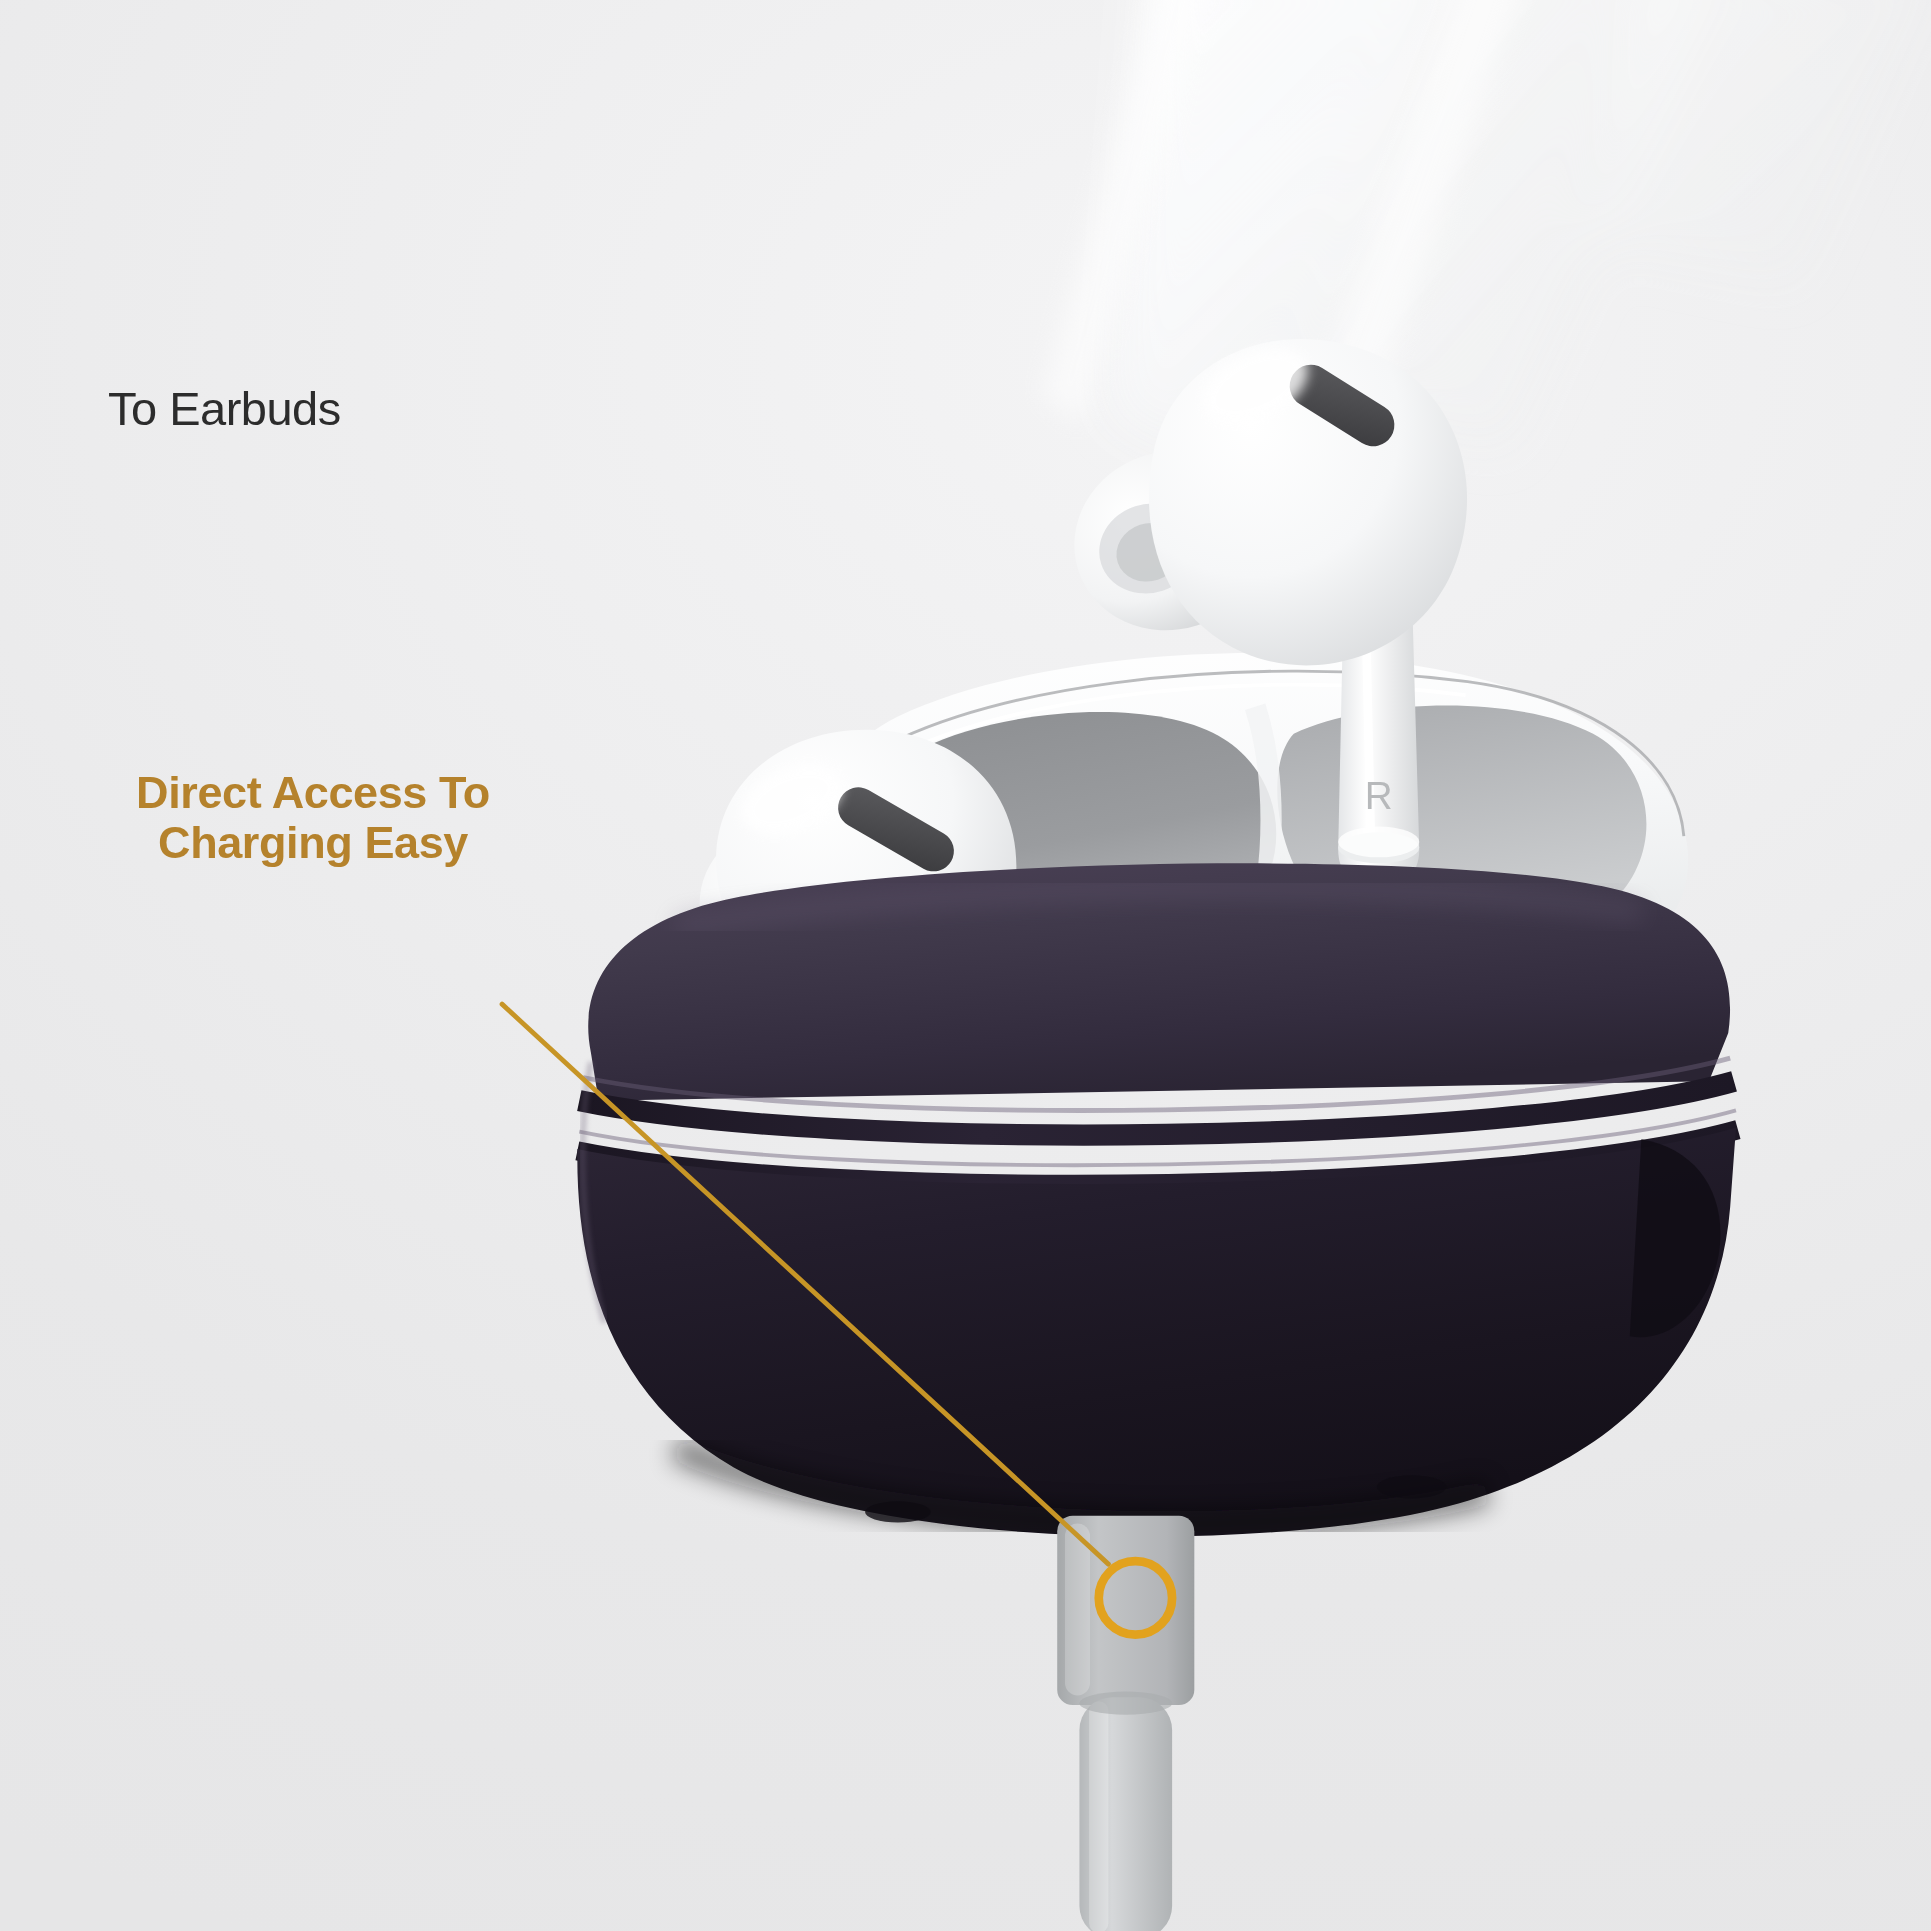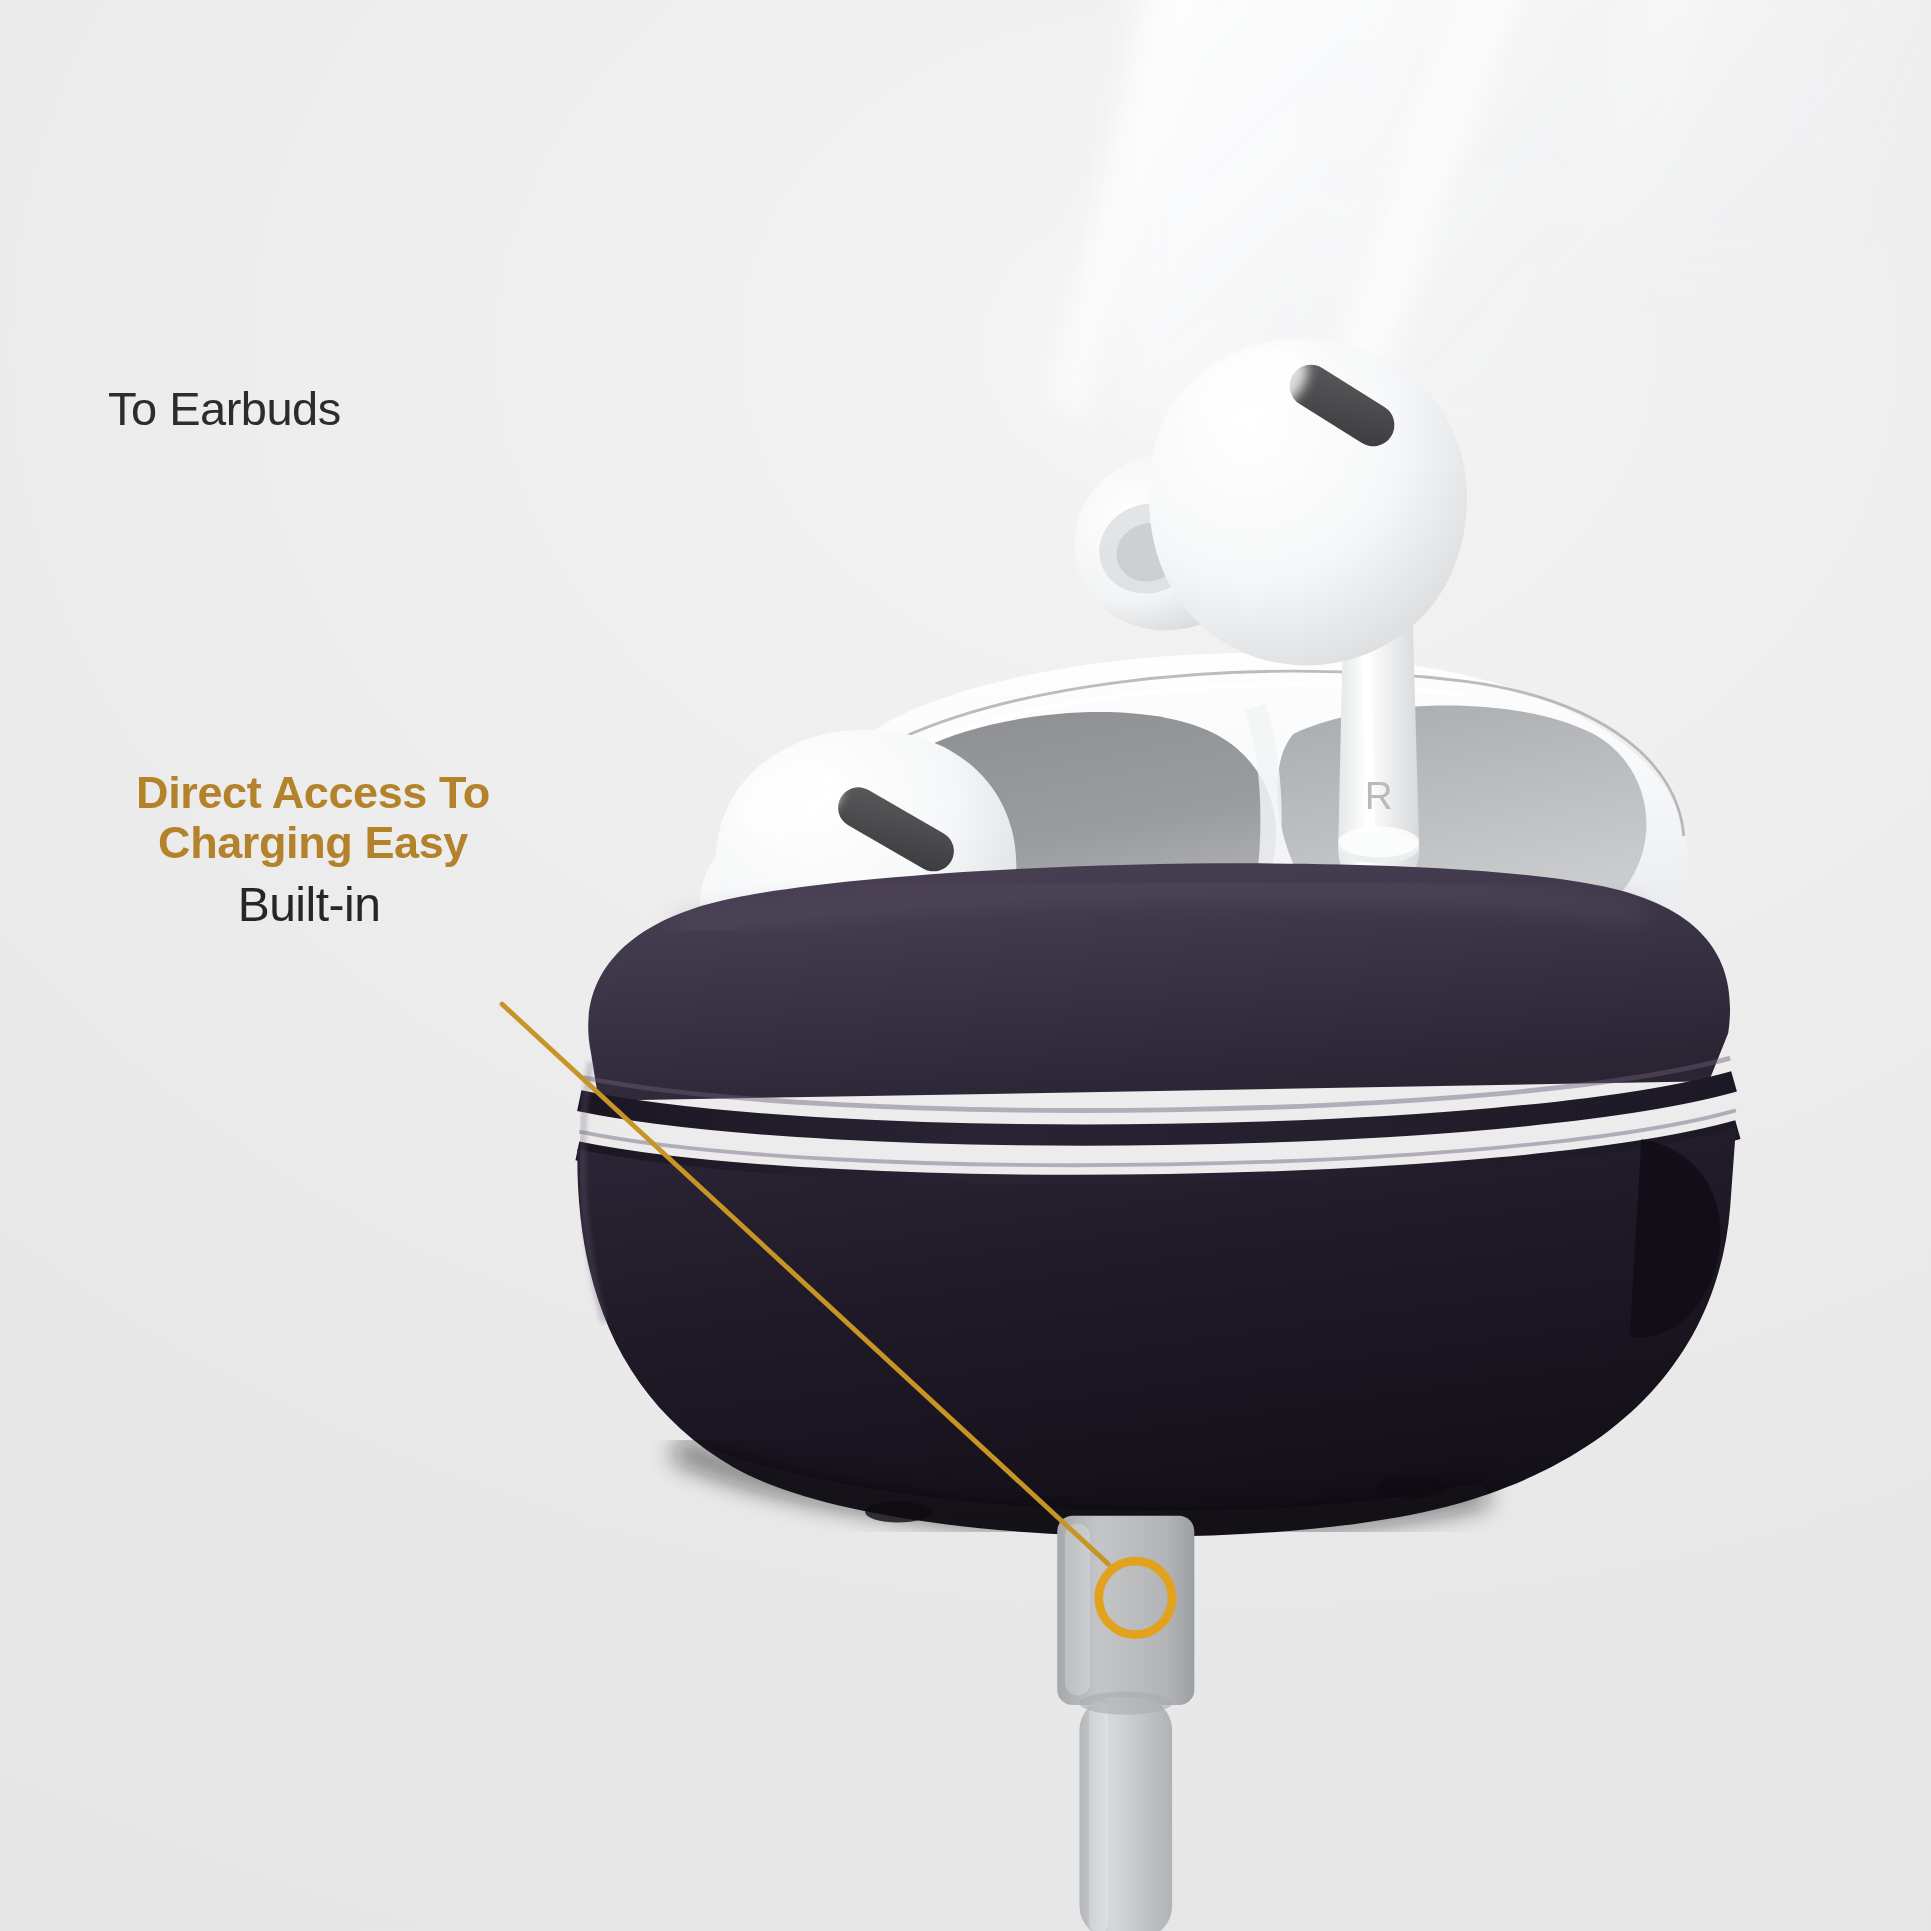--- a/index.html
+++ b/index.html
@@ -276,17 +276,16 @@
     <line x1="520" y1="1040" x2="1148" y2="1620" stroke="#c79526" stroke-width="5" stroke-linecap="round"></line>
     <circle cx="1176" cy="1655" r="38" fill="none" stroke="#e2a21e" stroke-width="9"></circle>
   </svg>
 
 
   <div class="hero-sub">To Earbuds</div>
 
   <div class="callout">
     <span class="callout-l1">Direct Access To</span>
     <span class="callout-l2">Charging Easy</span>
-    <span class="callout-l3">Built-in</span>
   </div>
 
 </div>
 
 
 </body></html>

